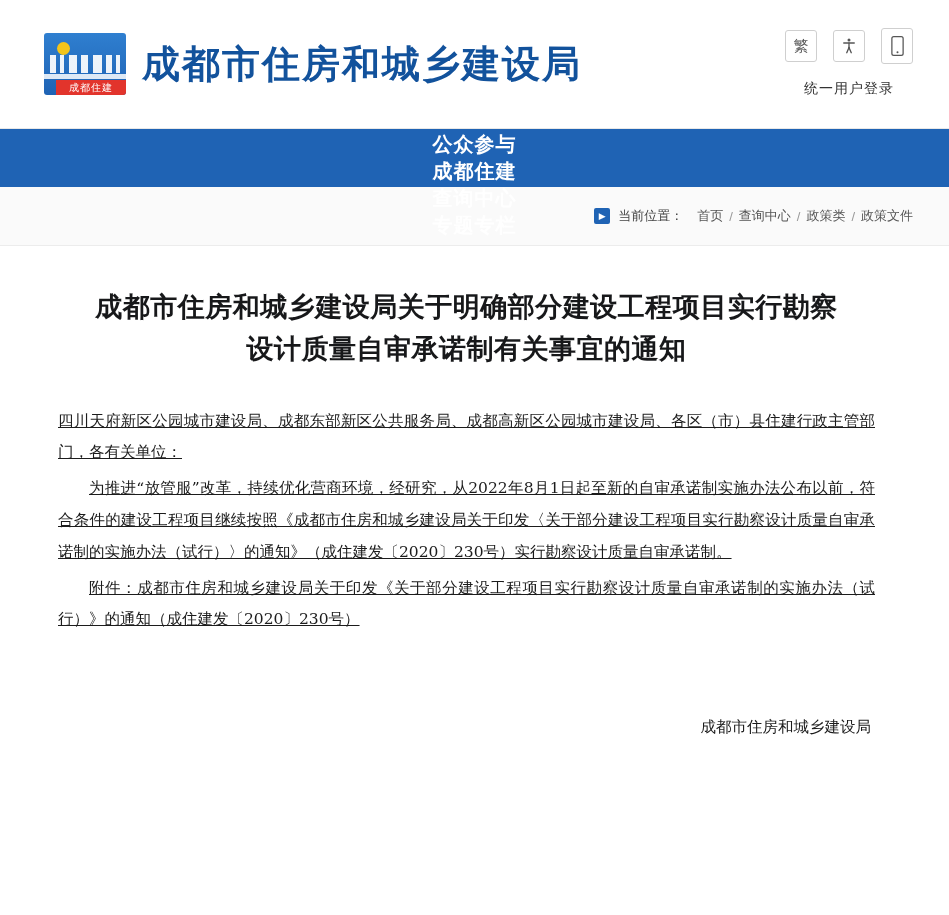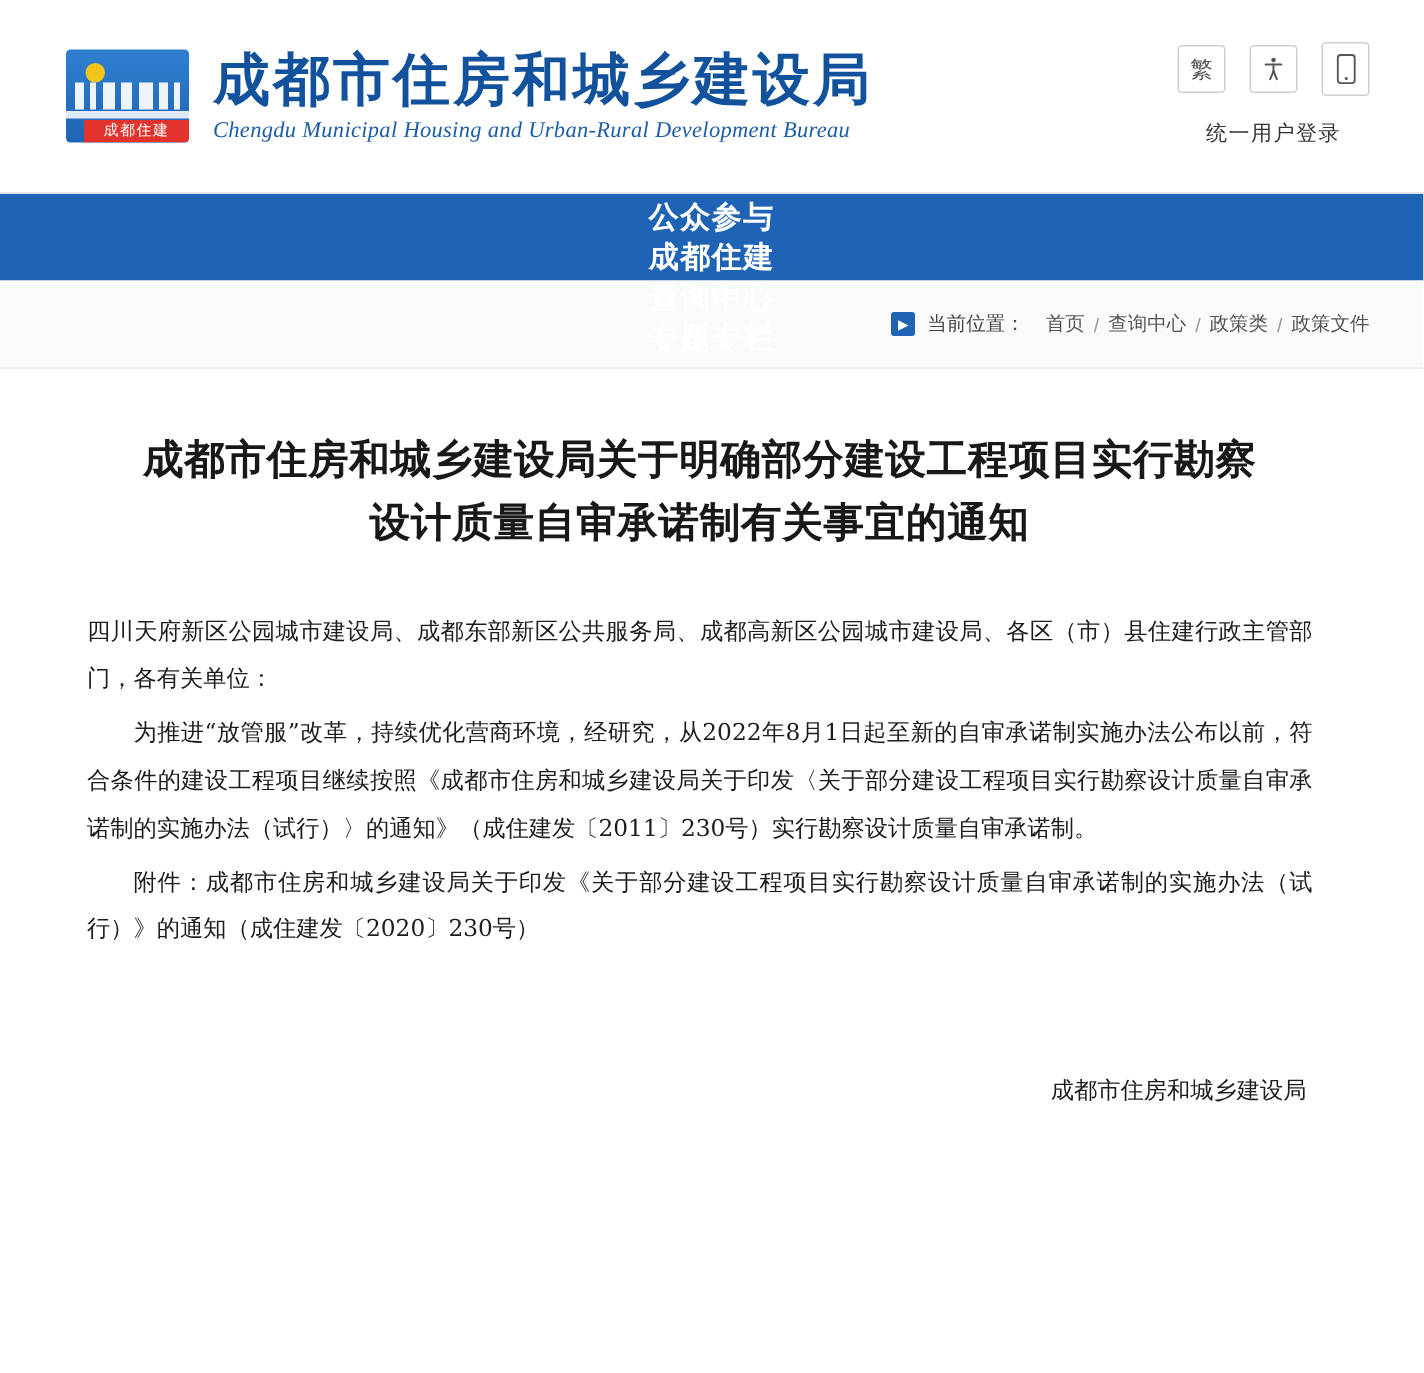--- a/index.html
+++ b/index.html
@@ -216,20 +216,21 @@
     margin-top: 46px;
     letter-spacing: 1px;
   }
   .doc-body {
     margin-top: 36px;
     font-family: "DejaVu Serif", "Liberation Serif", serif;
     font-size: 15.5px;
     color: #1c1c1c;
     line-height: 2.05;
     text-align: justify;
+    text-decoration: underline;
   }
   .doc-body p { margin: 0 0 4px 0; }
   .indent { text-indent: 2em; }
   .gap-top { margin-top: 34px; }
   .sign {
     margin-top: 74px;
     font-family: "DejaVu Serif", "Liberation Serif", serif;
     font-size: 15.5px;
     color: #1c1c1c;
     text-align: right;
@@ -243,21 +244,20 @@
 <div class="header">
   <div class="logo-block">
     <div class="logo-mark">
       <div class="sun"></div>
       <div class="skyline"></div>
       <div class="wave"></div>
       <div class="tag">成都住建</div>
     </div>
     <div class="brand">
       <div class="brand-cn">成都市住房和城乡建设局</div>
-      <div class="brand-en">Chengdu Municipal Housing and Urban-Rural Development Bureau</div>
     </div>
   </div>
 
   <div class="header-right">
     <div class="header-icons">
       <div class="h-icon sq">繁</div>
       <div class="h-icon sq">
         <svg width="18" height="18" viewBox="0 0 24 24" fill="none" stroke="#555" stroke-width="1.8" stroke-linecap="round">
           <circle cx="12" cy="4" r="2" fill="#555" stroke="none"></circle>
           <path d="M5 8h14"></path>
@@ -298,20 +298,20 @@
   <span class="crumb-link">政策类</span>
   <span class="crumb-sep">/</span>
   <span class="crumb-link">政策文件</span>
 </div>
 
 <div class="article">
   <div class="doc-title">成都市住房和城乡建设局关于明确部分建设工程项目实行勘察设计质量自审承诺制有关事宜的通知</div>
 
   <div class="doc-body">
     <p>四川天府新区公园城市建设局、成都东部新区公共服务局、成都高新区公园城市建设局、各区（市）县住建行政主管部门，各有关单位：</p>
-    <p class="indent">为推进“放管服”改革，持续优化营商环境，经研究，从2022年8月1日起至新的自审承诺制实施办法公布以前，符合条件的建设工程项目继续按照《成都市住房和城乡建设局关于印发〈关于部分建设工程项目实行勘察设计质量自审承诺制的实施办法（试行）〉的通知》（成住建发〔2011〕230号）实行勘察设计质量自审承诺制。</p>
+    <p class="indent">为推进“放管服”改革，持续优化营商环境，经研究，从2022年8月1日起至新的自审承诺制实施办法公布以前，符合条件的建设工程项目继续按照《成都市住房和城乡建设局关于印发〈关于部分建设工程项目实行勘察设计质量自审承诺制的实施办法（试行）〉的通知》（成住建发〔2020〕230号）实行勘察设计质量自审承诺制。</p>
     <p class="indent gap-top">附件：成都市住房和城乡建设局关于印发《关于部分建设工程项目实行勘察设计质量自审承诺制的实施办法（试行）》的通知（成住建发〔2020〕230号）</p>
   </div>
 
   <div class="sign">
     <div>成都市住房和城乡建设局</div>
   </div>
 </div>
 
 </body></html>

